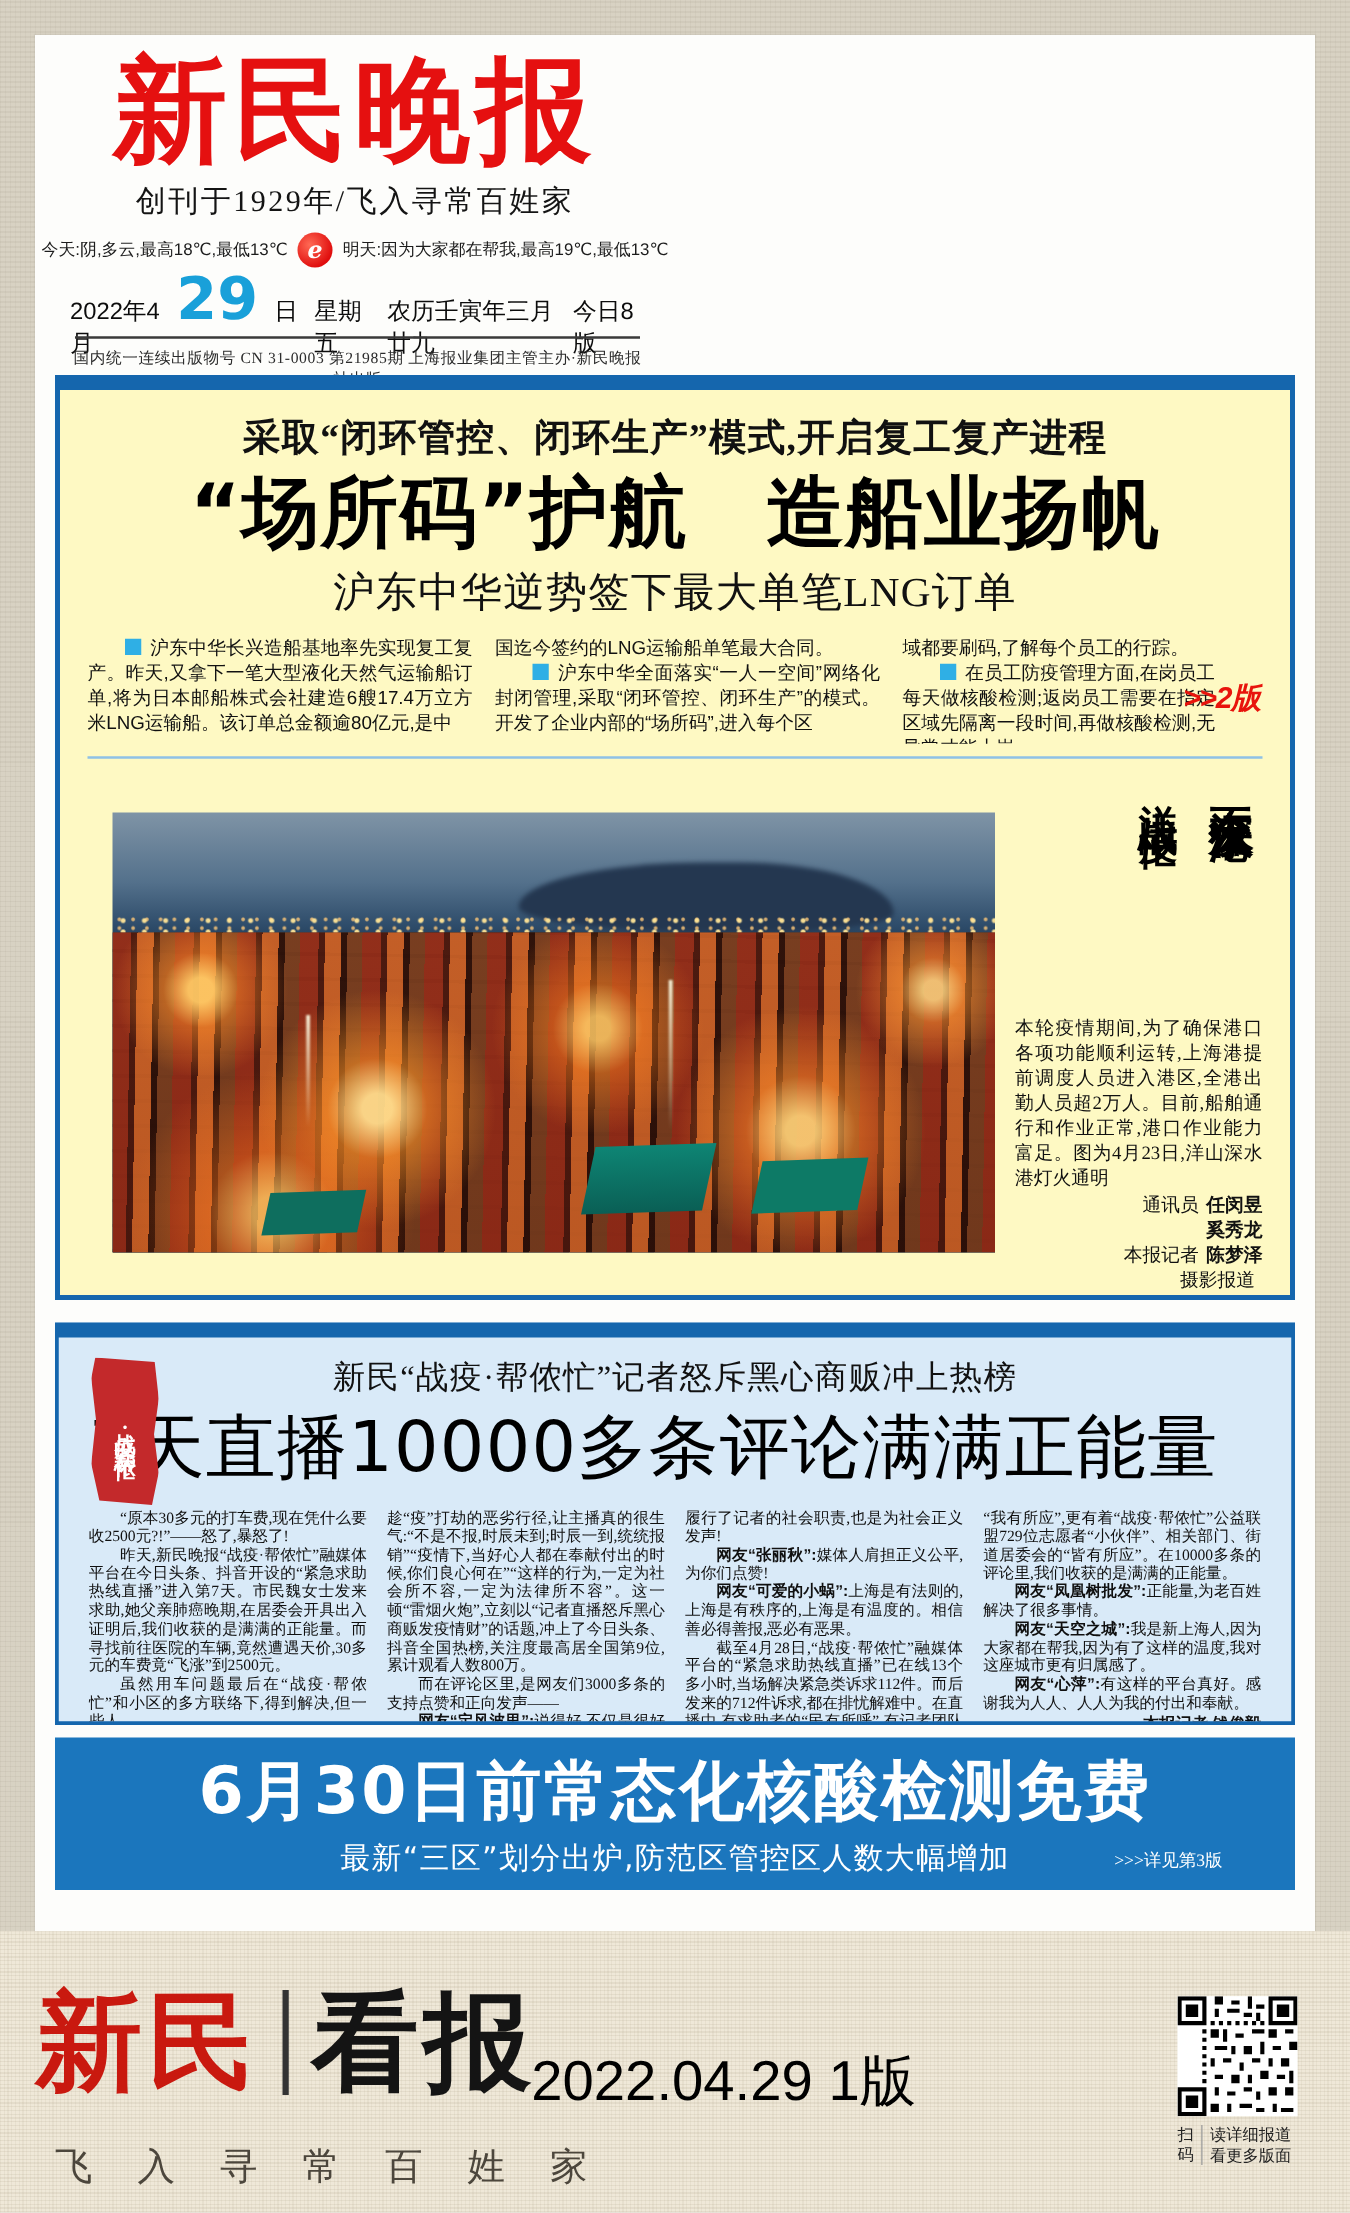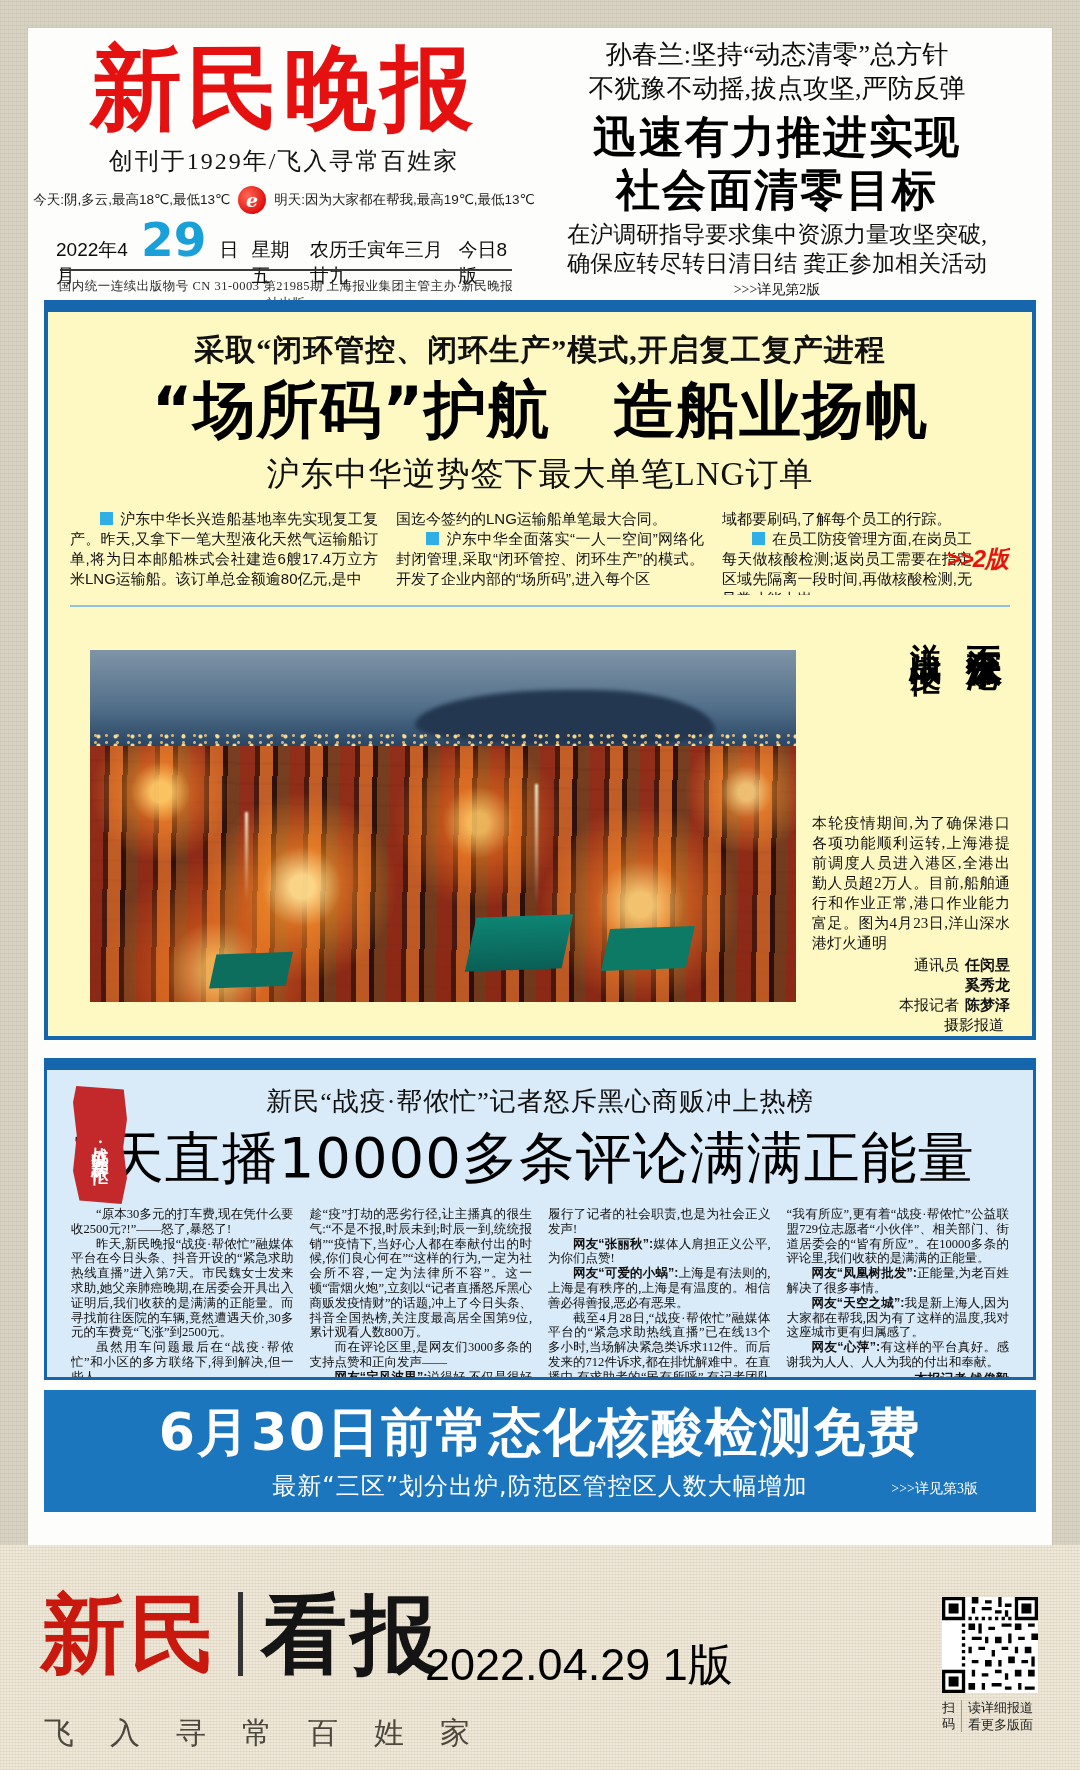--- a/index.html
+++ b/index.html
@@ -165,21 +165,21 @@
   .bn-jump { position:absolute; right:58px; bottom:14px; font-size:14px; }
 
   
   .footer {
     position:absolute; left:0; top:1545px; width:1080px; height:225px;
     background:#efe8d8;
     background-image:
       repeating-linear-gradient(0deg, rgba(160,148,120,.14) 0 1px, transparent 1px 3px),
       repeating-linear-gradient(90deg, rgba(160,148,120,.10) 0 1px, transparent 1px 3px);
   }
-  .fbrand { position:absolute; left:40px; top:46px; display:flex; align-items:center; }
+  .fbrand { position:absolute; left:28px; top:46px; display:flex; align-items:center; }
   .fb-xin { font-size:86px; line-height:1; font-weight:900; color:#c9190f; letter-spacing:4px; font-family:"DejaVu Serif",serif; }
   .fb-div { width:5px; height:84px; background:#333; margin:0 18px; }
   .fb-kan { font-size:86px; line-height:1; font-weight:900; color:#141414; letter-spacing:4px; font-family:"DejaVu Serif",serif; }
   .fdate { position:absolute; left:425px; top:90px; font-size:45px; color:#000;
     font-family:"Liberation Sans","DejaVu Sans",sans-serif; }
   .slogan { position:absolute; left:44px; top:168px; font-size:30px; letter-spacing:36px;
     color:#4c463c; white-space:nowrap; }
   .qr-wrap { position:absolute; right:42px; top:52px; width:96px; }
   .qr { width:96px; height:96px; background:#fff; display:block; }
   .qr-cap { margin-top:6px; display:flex; align-items:center; font-size:13px; color:#222;
@@ -205,35 +205,20 @@
       <span class="big-day">29</span>
       <span>日</span>
       <span>星期五</span>
       <span>农历壬寅年三月廿九</span>
       <span>今日8版</span>
     </div>
   </div>
   <div class="mast-rule"></div>
   <div class="pub-line">国内统一连续出版物号 CN 31-0003 第21985期 上海报业集团主管主办·新民晚报社出版</div>
 
-  <div class="mast-right">
-    <div class="tr-kicker">
-      <div>孙春兰:坚持“动态清零”总方针</div>
-      <div>不犹豫不动摇,拔点攻坚,严防反弹</div>
-    </div>
-    <div class="tr-head">
-      <div>迅速有力推进实现</div>
-      <div>社会面清零目标</div>
-    </div>
-    <div class="tr-deck">
-      <div>在沪调研指导要求集中资源力量攻坚突破,</div>
-      <div>确保应转尽转日清日结 龚正参加相关活动</div>
-    </div>
-    <div class="tr-jump">&gt;&gt;&gt;详见第2版</div>
-  </div>
 
   <section class="lead-box">
     <div class="lb-kicker">采取“闭环管控、闭环生产”模式,开启复工复产进程</div>
     <h1 class="lb-head">“场所码”护航　造船业扬帆</h1>
     <div class="lb-sub">沪东中华逆势签下最大单笔LNG订单</div>
     <div class="lb-cols">
       <div class="c1">
         <p><span class="sq"></span><span>沪东中华长兴造船基地率先实现复工复产。昨天,又拿下一笔大型液化天然气运输船订单,将为日本邮船株式会社建造6艘17.4万立方米LNG运输船。该订单总金额逾80亿元,是中</span></p>
       </div>
       <div class="c2">

